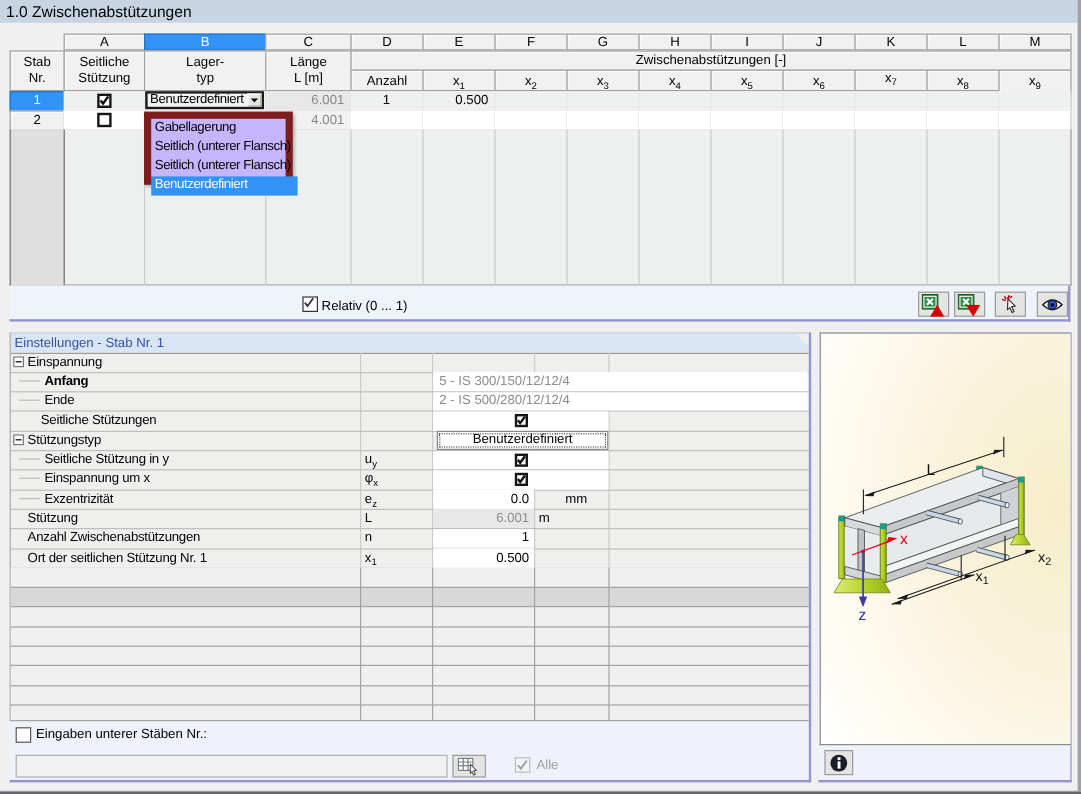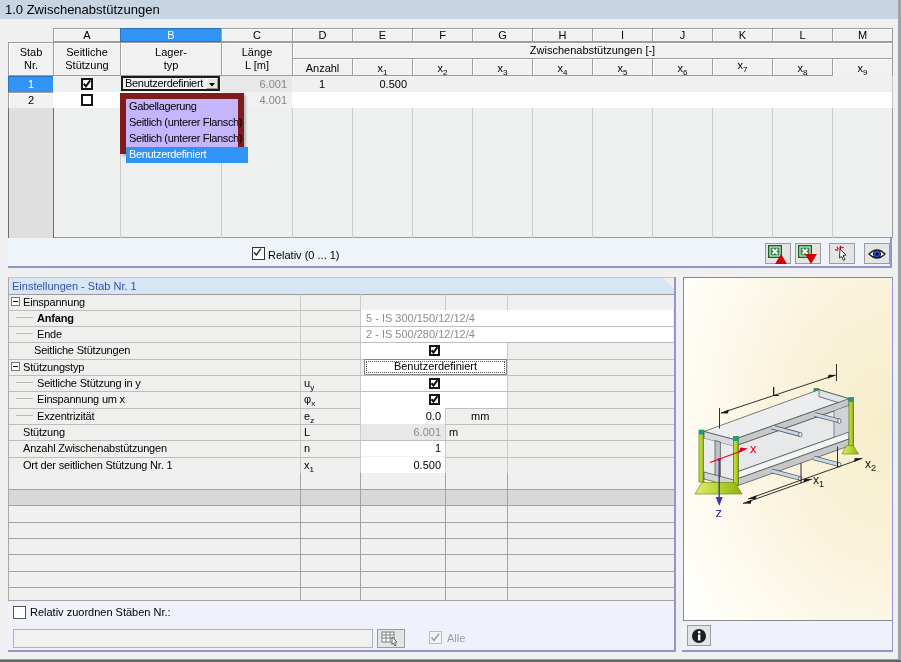--- a/index.html
+++ b/index.html
@@ -243,21 +243,21 @@
 <div class="abs" style="left:361px;top:409.6px;width:80px;text-align:right;">0.0</div>
 <div class="abs" style="left:471px;top:409.6px;">mm</div>
 <div class="abs" style="left:361px;top:424.4px;width:84px;height:15.8px;background:#e8e8e8;"></div>
 <div class="abs" style="left:361px;top:425.9px;width:80px;text-align:right;color:#8c8c8c;">6.001</div>
 <div class="abs" style="left:449px;top:425.9px;">m</div>
 <div class="abs" style="left:361px;top:440.7px;width:84px;height:15.8px;background:#fff;"></div>
 <div class="abs" style="left:361px;top:442.2px;width:80px;text-align:right;">1</div>
 <div class="abs" style="left:361px;top:457.0px;width:84px;height:15.8px;background:#fff;"></div>
 <div class="abs" style="left:361px;top:458.5px;width:80px;text-align:right;">0.500</div>
 <div class="abs" style="left:13px;top:606.0px;width:13px;height:13px;background:#fff;border:1px solid #555;"></div>
-<div class="abs" style="left:30px;top:606px;">Relativ zuordnen Stäben Nr.:</div>
+<div class="abs" style="left:30px;top:606px;">Eingaben unterer Stäben Nr.:</div>
 <div class="abs" style="left:13px;top:629px;width:360px;height:19px;background:#f1f1f1;border:1px solid #adb2b8;"></div>
 <div class="abs" style="left:377px;top:629px;width:28px;height:19px;background:#e4e4e4;border:1px solid #9c9c9c;">
     <svg width="20" height="16" viewBox="0 0 20 16" style="position:absolute;left:3px;top:1px;">
 <rect x="1" y="1" width="12" height="10" fill="#fff" stroke="#7a7f84" stroke-width="1"></rect>
 <path d="M1 4 L13 4 M1 7 L13 7 M5 1 L5 11 M9 1 L9 11" stroke="#7a7f84" stroke-width="1"></path>
 <path d="M11 6 L16 11 L13.8 11.3 L15 14.2 L13.6 14.8 L12.4 12 L11 13.4 Z" fill="#fff" stroke="#555" stroke-width="0.9"></path>
     </svg>
   </div>
 <div class="abs" style="left:429px;top:631px;width:13px;height:13px;background:#f4f4f4;border:1px solid #b6bcc2;">
     <svg width="13" height="13" viewBox="0 0 13 13" style="position:absolute;left:-1px;top:-1px;">

